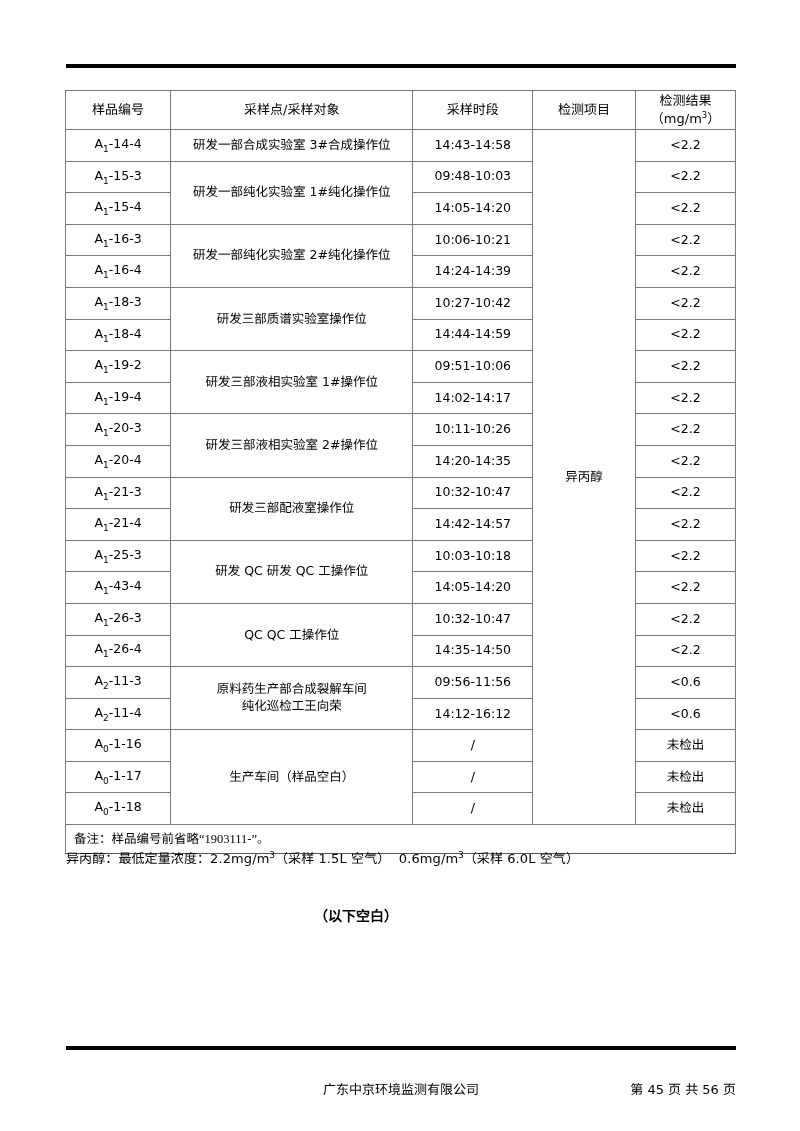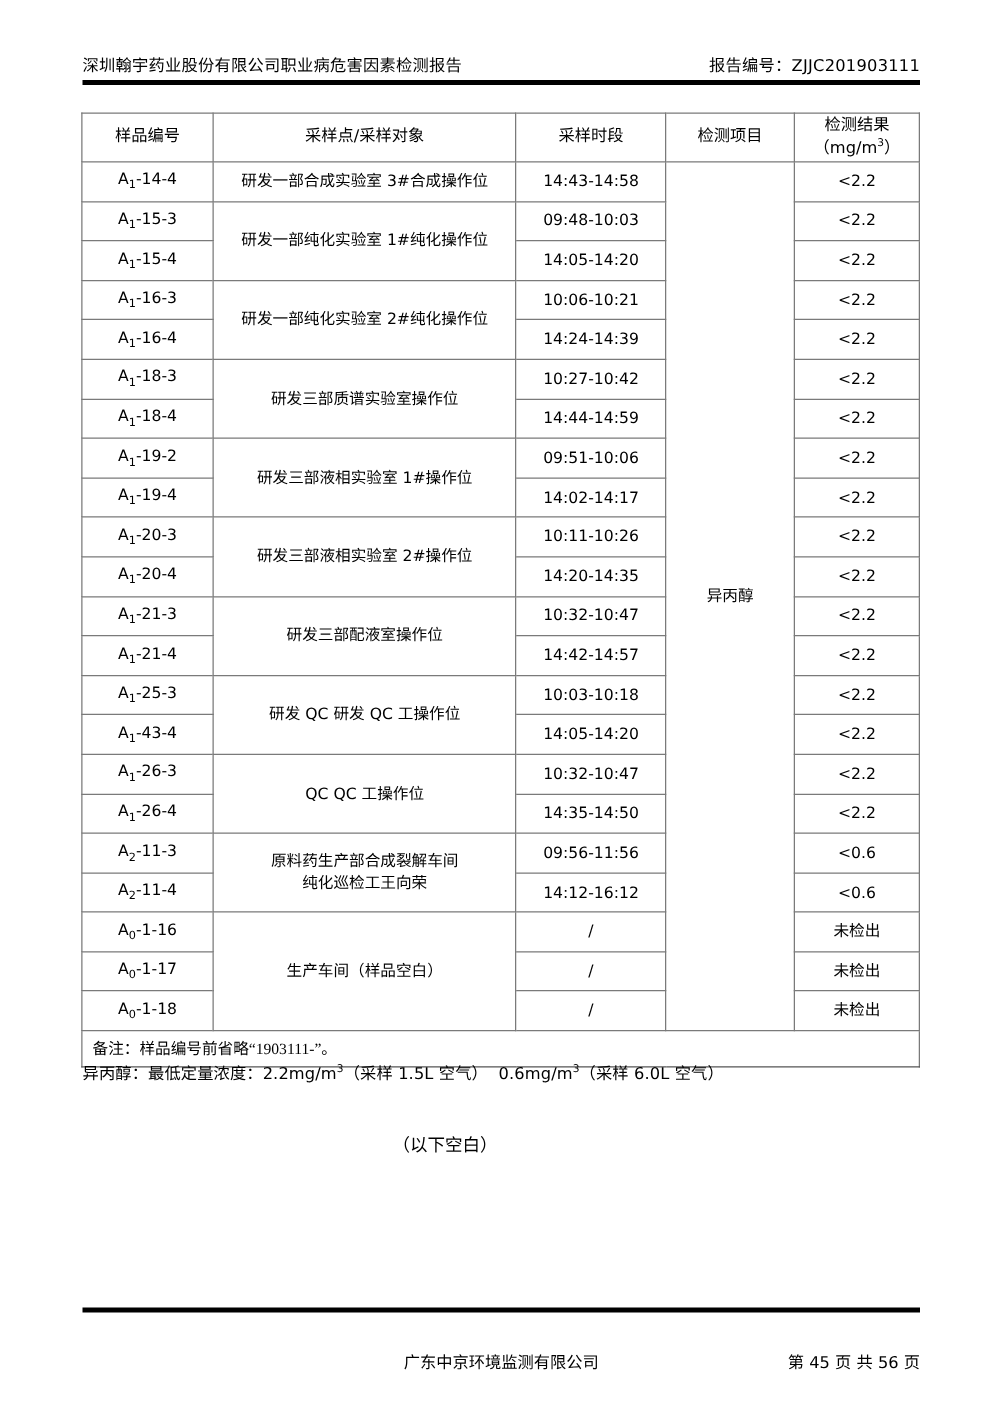--- a/index.html
+++ b/index.html
@@ -122,20 +122,21 @@
     letter-spacing: 0.1px;
   }
   .blank-note {
     position: absolute;
     left: 0;
     top: 905px;
     width: 712px;
     text-align: center;
     font-size: 14px;
     font-family: "DejaVu Sans", sans-serif;
+    font-weight: bold;
   }
 
   
   .footer-rule {
     position: absolute;
     left: 66px;
     top: 1046px;
     width: 670px;
     height: 4px;
     background: #000000;
@@ -160,24 +161,20 @@
     top: 0;
     text-align: right;
     white-space: nowrap;
   }
 </style>
 </head>
 <body>
 
 <div class="page">
 
-  <div class="doc-header">
-    <span class="h-left">深圳翰宇药业股份有限公司职业病危害因素检测报告</span>
-    <span class="h-right">报告编号：ZJJC201903111</span>
-  </div>
   <div class="header-rule"></div>
 
   <div class="tbl-wrap">
     <table class="report">
       <thead>
         <tr>
           <th class="col-id">样品编号</th>
           <th class="col-pt">采样点/采样对象</th>
           <th class="col-time">采样时段</th>
           <th class="col-item">检测项目</th>

